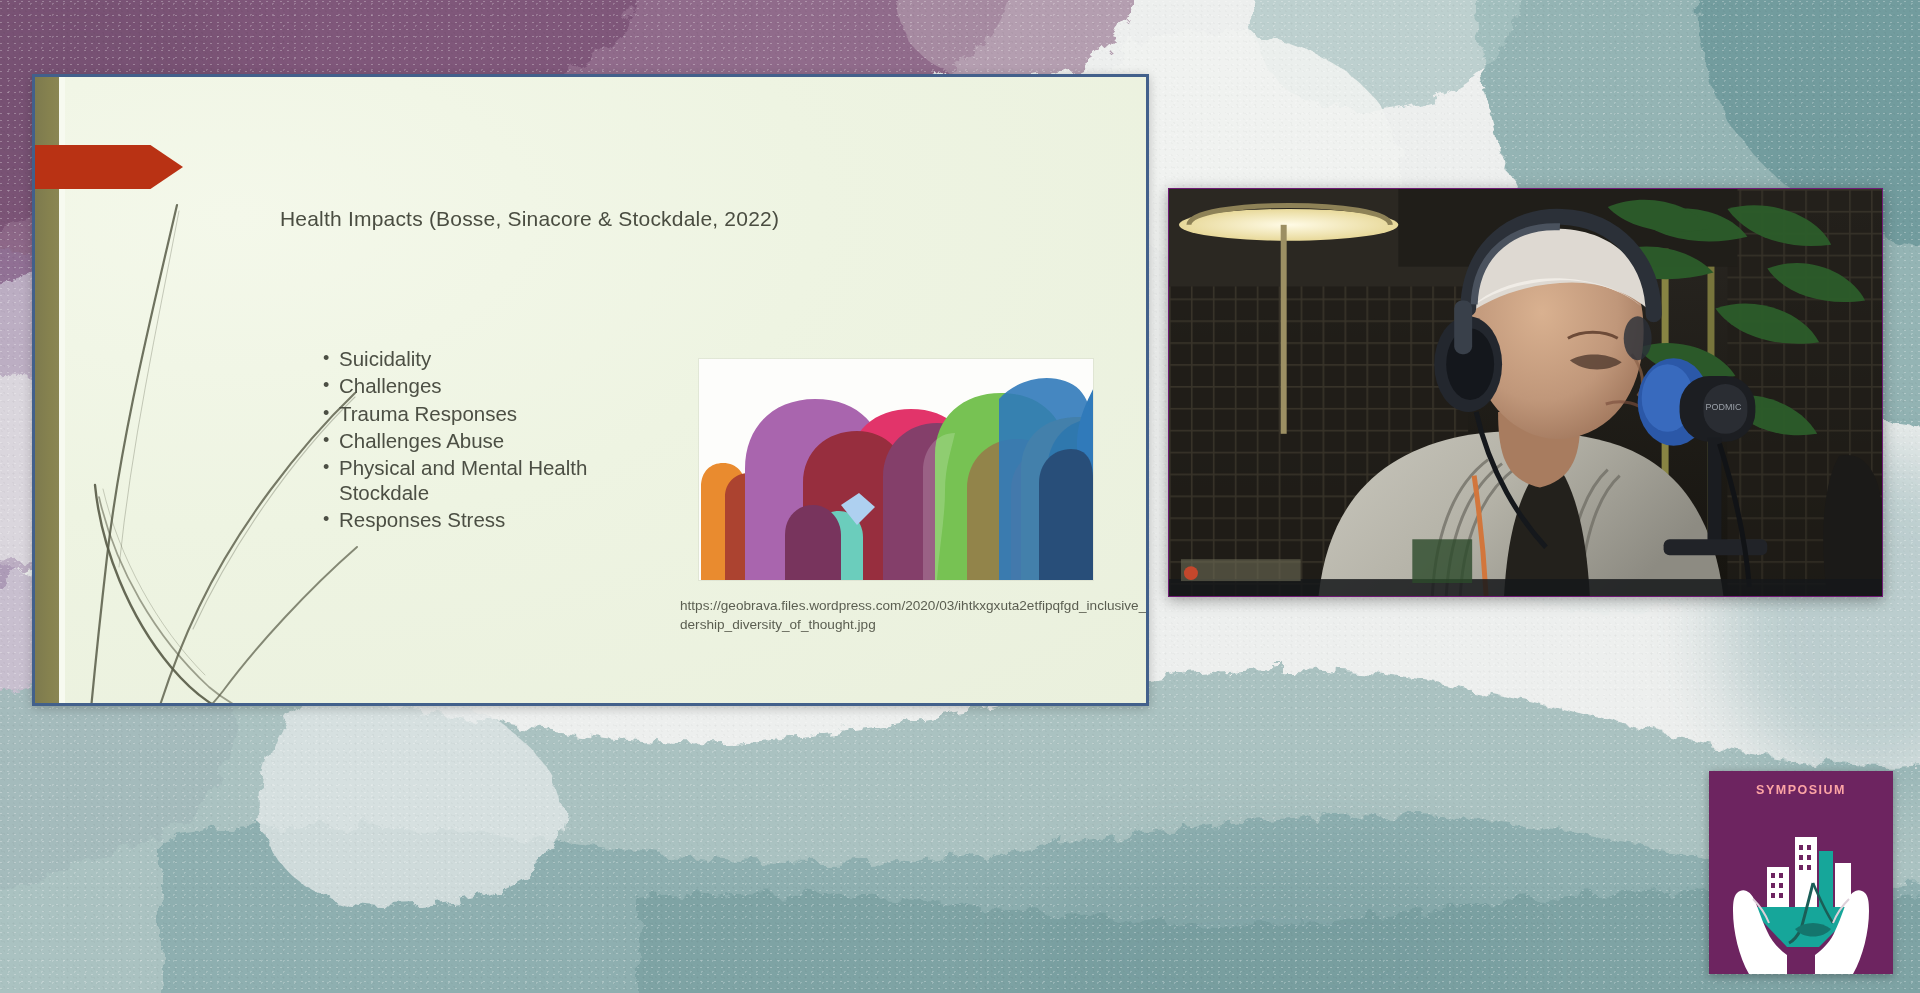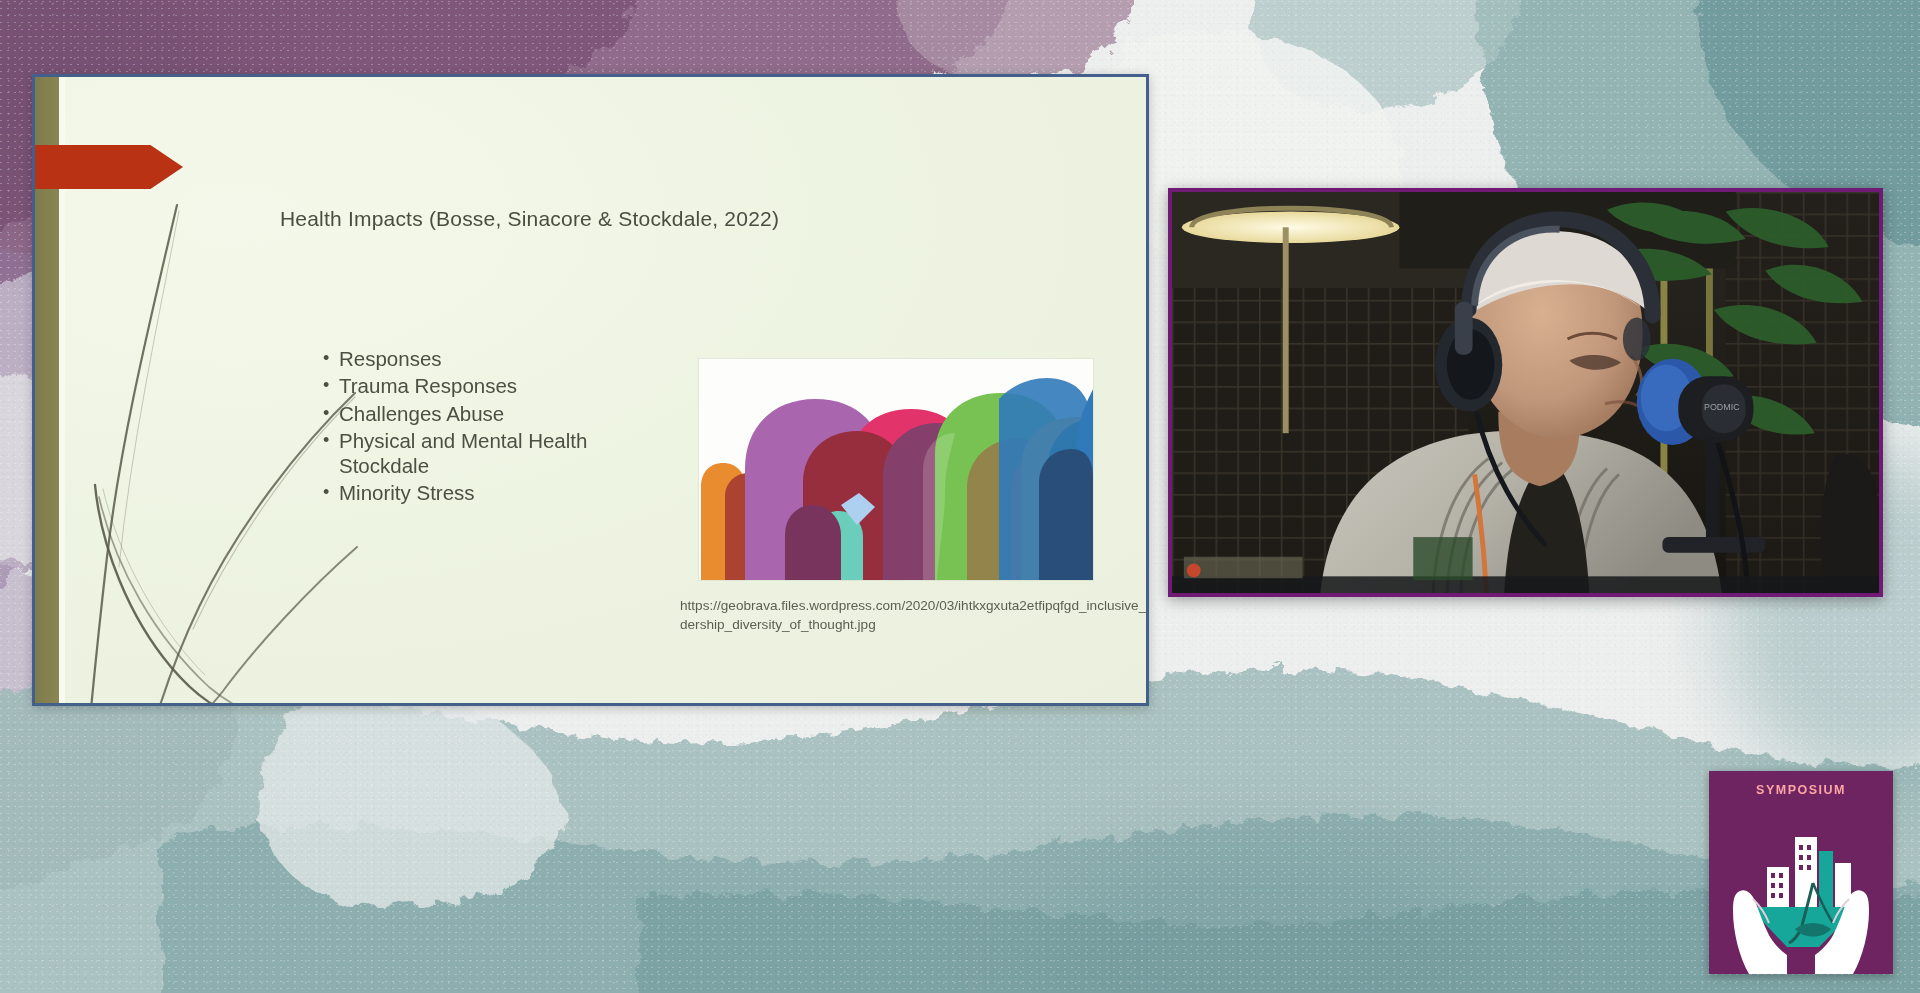--- a/index.html
+++ b/index.html
@@ -145,21 +145,21 @@
     word-break: break-all;
   }
 
   
   #webcam {
     position: absolute;
     left: 1168px;
     top: 188px;
     width: 715px;
     height: 409px;
-    border: 4px solid #701a75;
+    border: 1px solid #701a75;
     box-sizing: border-box;
     background: #8b5cf6;
     overflow: hidden;
     box-shadow: 0 3px 14px rgba(0,0,0,.35);
   }
   #webcam svg { display: block; width: 100%; height: 100%; }
 
   
   #logo-card {
     position: absolute;
@@ -286,25 +286,26 @@
         <path d="M298 350 C250 392 198 448 164 494 C150 512 142 518 138 520" stroke-width="1.9" opacity=".7"></path>
         <path d="M296 200 C232 262 172 350 134 432" stroke-width="1.1" opacity=".32"></path>
         <path d="M120 14 C98 130 72 250 60 370" stroke-width="1" opacity=".3"></path>
         <path d="M44 292 C60 360 98 430 146 478" stroke-width="1" opacity=".28"></path>
       </g>
     </svg>
 
     <div class="slide-title">Health Impacts (Bosse, Sinacore &amp; Stockdale, 2022)</div>
 
     <ul class="bullet-list">
-      <li>Responses</li>
+      <li>Suicidality</li>
+      <li>Challenges</li>
       <li>Trauma Responses</li>
       <li>Challenges Abuse</li>
       <li>Physical and Mental Health Stockdale</li>
-      <li>Minority Stress</li>
+      <li>Responses Stress</li>
     </ul>
 
     <div class="diversity-img">
       <svg viewBox="0 0 394 221" preserveAspectRatio="none">
         <rect x="0" y="0" width="394" height="221" fill="#fdfdfb"></rect>
         <g opacity=".92">
 
           <path d="M2 221 L2 128 C2 112 12 104 24 104 C38 104 46 114 47 128
                    C48 142 44 150 46 160 C48 170 44 178 44 188 L44 221 Z" fill="#e8821e"></path>
 

